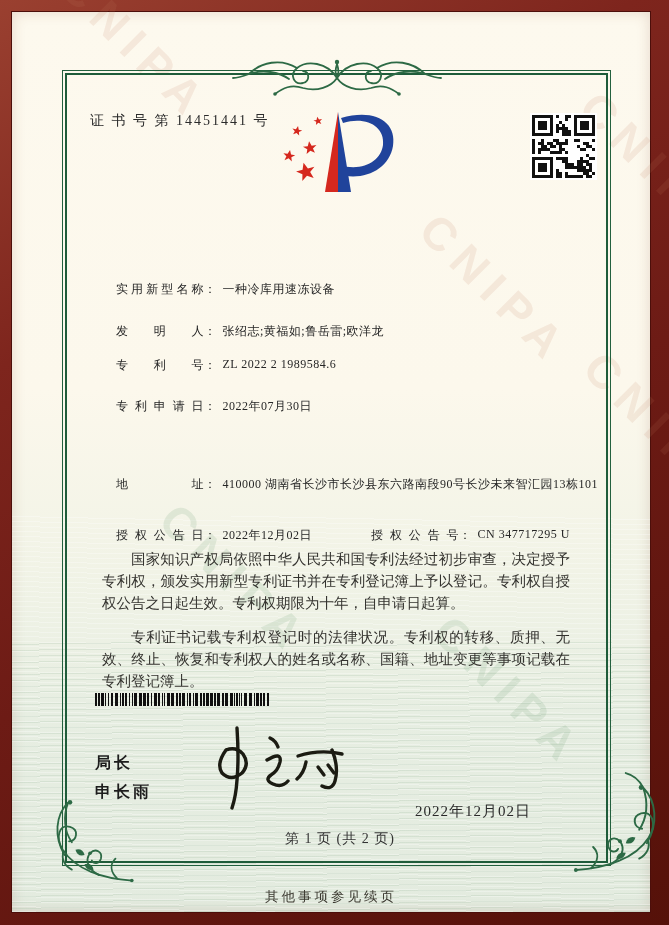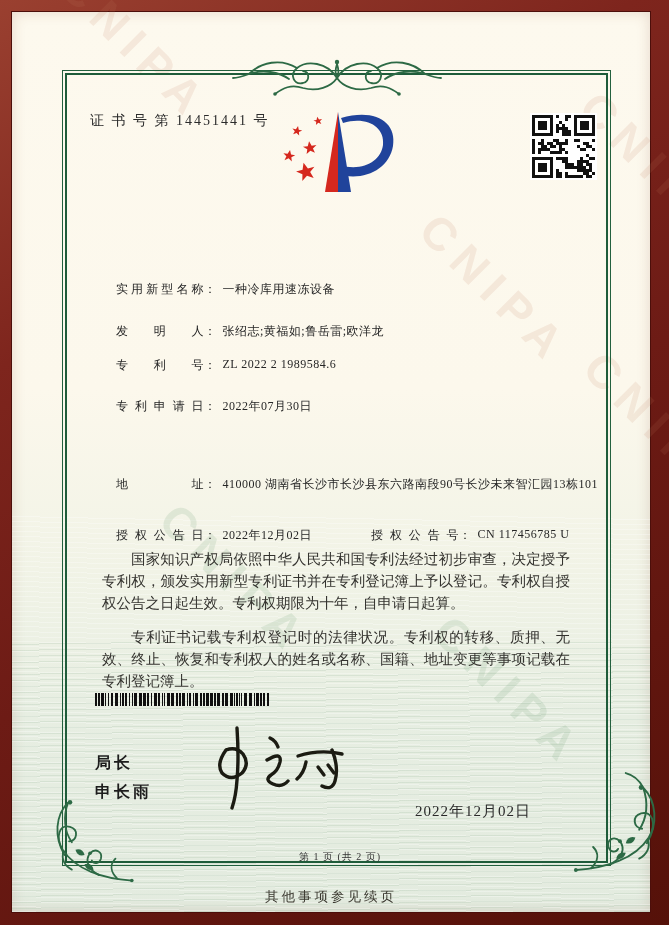--- a/index.html
+++ b/index.html
@@ -34,21 +34,21 @@
   .pair2{position:absolute;left:255px;top:0;}
   .paras{position:absolute;left:78px;top:524px;width:492px;font-size:14.5px;line-height:22px;
          color:#33322e;text-align:justify;}
   .paras p{margin:12px;text-indent:2em;}
   .barcode{position:absolute;left:83px;top:681px;height:13px;display:flex;align-items:stretch;}
   .barcode i{display:block;background:#101010;margin-right:0;}
   .signerbox{position:absolute;left:83px;top:736px;font-family:"Liberation Sans","DejaVu Sans",sans-serif;
          font-size:16px;font-weight:600;letter-spacing:3px;color:#1d1d1d;line-height:29px;}
   .sig{position:absolute;left:182px;top:708px;width:172px;height:92px;}
   .issuedate{position:absolute;left:403px;top:790px;font-size:15px;letter-spacing:1px;color:#2a2a2a;}
-  .pageno{position:absolute;left:50px;top:838px;width:556px;text-align:center;font-size:10px;
+  .pageno{position:absolute;left:50px;top:818px;width:556px;text-align:center;font-size:14px;
           letter-spacing:1px;color:#333;}
   .note{position:absolute;left:0;right:0;top:876px;text-align:center;font-size:13.5px;
         letter-spacing:3px;color:#3a382f;}
   .flourish-top{position:absolute;left:219px;top:42px;width:212px;height:48px;}
   .flourish-bl{position:absolute;left:28px;top:774px;width:100px;height:100px;}
   .flourish-br{position:absolute;left:560px;top:756px;width:96px;height:110px;transform:scaleX(-1);}
 </style>
 </head>
 <body>
 
@@ -277,21 +277,21 @@
     </div>
     <div class="frow" style="top:386px;">
       <span class="flabel">专利申请日</span><span class="colon">：</span><span class="fvalue">2022年07月30日</span>
     </div>
     <div class="frow" style="top:464px;">
       <span class="flabel">地址</span><span class="colon">：</span><span class="fvalue wrap">410000 湖南省长沙市长沙县东六路南段90号长沙未来智汇园13栋101</span>
     </div>
     <div class="frow" style="top:515px;">
       <span class="flabel">授权公告日</span><span class="colon">：</span><span class="fvalue">2022年12月02日</span>
       <span class="pair2">
-        <span class="flabel">授权公告号</span><span class="colon">：</span><span class="fvalue">CN 117456785 U</span>
+        <span class="flabel">授权公告号</span><span class="colon">：</span><span class="fvalue">CN 347717295 U</span>
       </span>
     </div>
 
     <div class="paras">
       <p>国家知识产权局依照中华人民共和国专利法经过初步审查，决定授予专利权，颁发实用新型专利证书并在专利登记簿上予以登记。专利权自授权公告之日起生效。专利权期限为十年，自申请日起算。</p>
       <p>专利证书记载专利权登记时的法律状况。专利权的转移、质押、无效、终止、恢复和专利权人的姓名或名称、国籍、地址变更等事项记载在专利登记簿上。</p>
     </div>
 
     <div class="barcode">
         <i style="width:2px;margin-right:1px"></i>

